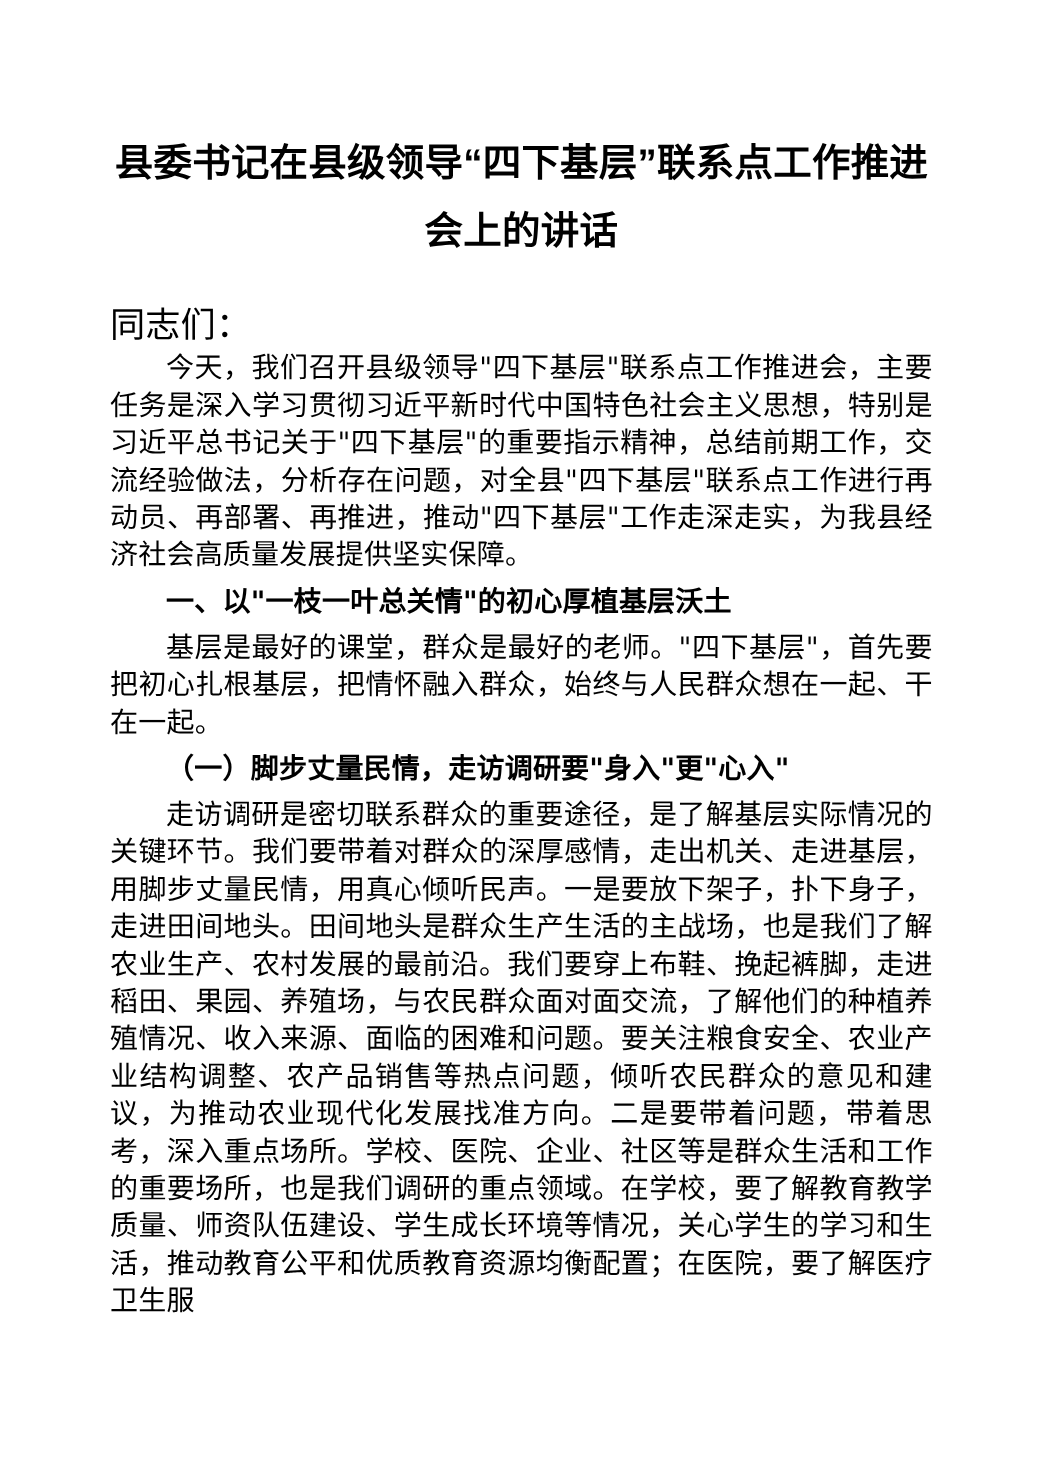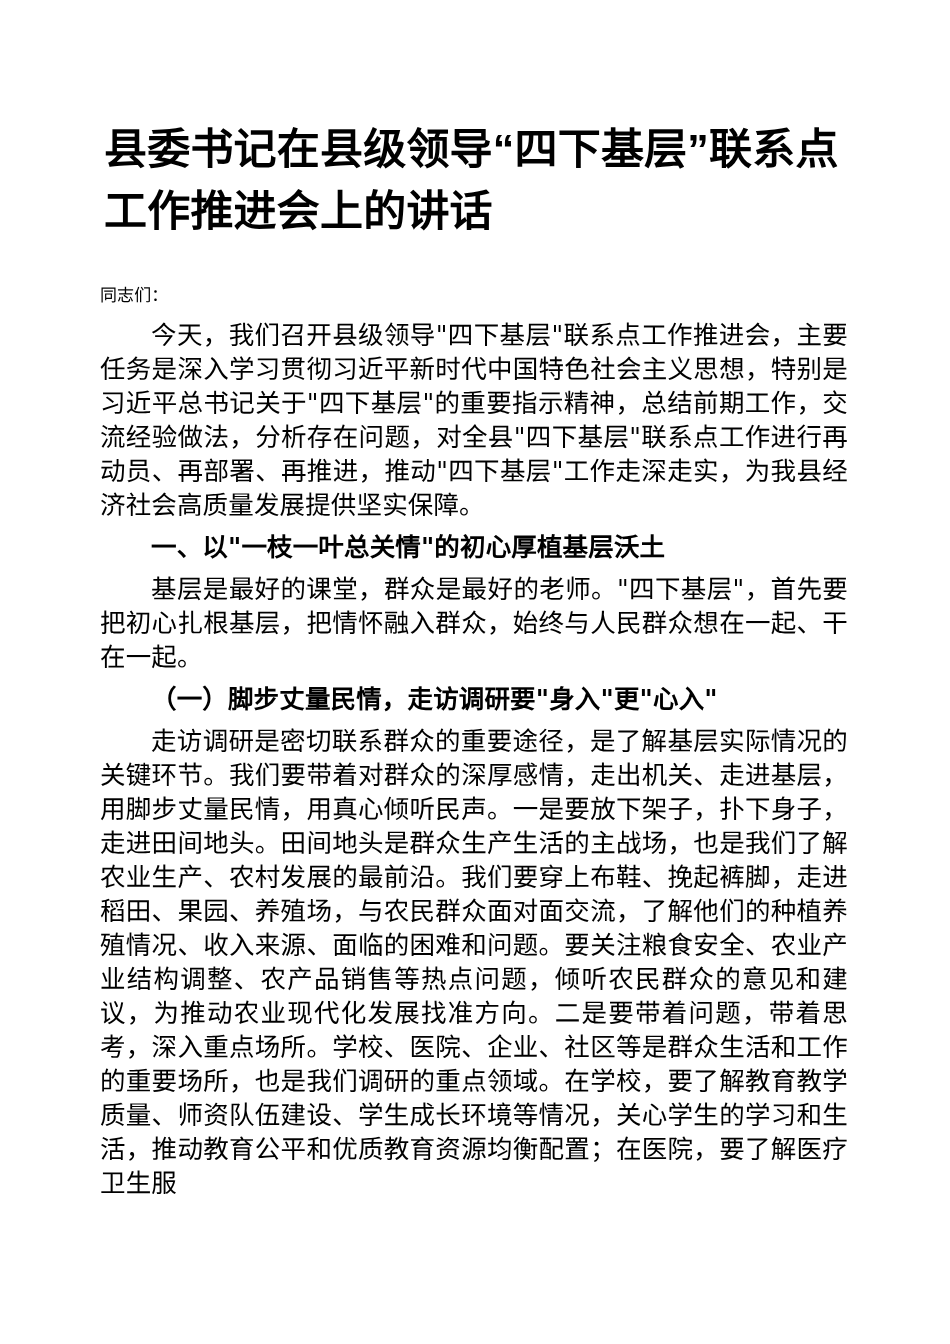--- a/index.html
+++ b/index.html
@@ -22,32 +22,32 @@
     width: 950px;
     height: 1344px;
     box-sizing: border-box;
     padding: 118px 102px 0 100px;
   }
 
   
   .doc-title {
     font-family: "Liberation Sans", "DejaVu Sans", sans-serif;
     font-weight: bold;
-    font-size: 43px;
+    font-size: 35px;
     line-height: 62px;
-    text-align: left;
+    text-align: center;
     letter-spacing: 0.2px;
     margin: 0 0 0 0;
     padding: 0 4px;
     color: #000;
   }
 
   
   .salutation {
-    font-size: 17px;
+    font-size: 32px;
     line-height: 34px;
     margin: 36px 0 0 0;
     text-align: justify;
     text-align-last: left;
     letter-spacing: 0.1px;
   }
 
   p.body-para {
     font-size: 25.5px;
     line-height: 34px;

